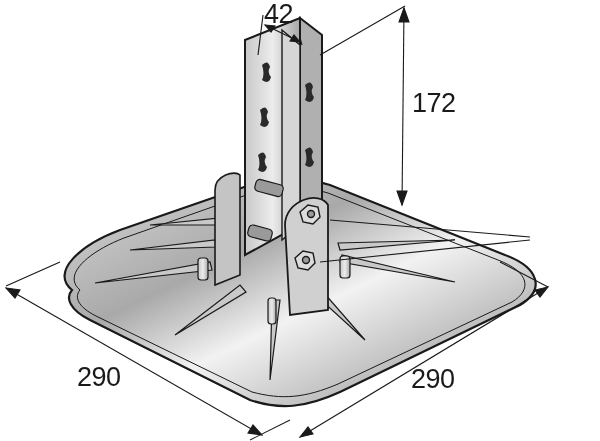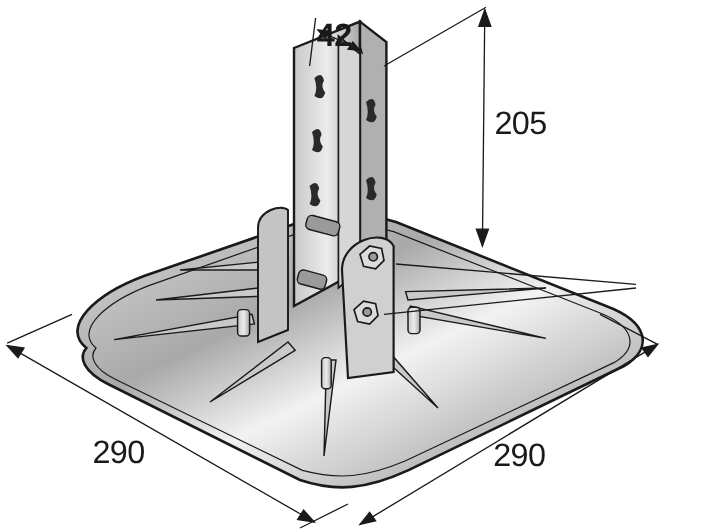--- a/index.html
+++ b/index.html
@@ -107,17 +107,17 @@
     <polygon points="262,435 248,433 253,425"></polygon>
     <line x1="250" y1="440" x2="290" y2="420"></line>
 
     <line x1="300" y1="437" x2="548" y2="287"></line>
     <line x1="548" y1="287" x2="500" y2="262"></line>
     <polygon points="548,287 535,290 540,297"></polygon>
     <polygon points="300,437 313,434 308,427"></polygon>
   </g>
 </svg>
 
-<div class="dim-label" style="left:264px;top:16px;font-weight:bold;">42</div>
-<div class="dim-label" style="left:412px;top:90px;">205</div>
+<div class="dim-label" style="left:264px;top:1px;">42</div>
+<div class="dim-label" style="left:412px;top:90px;">172</div>
 <div class="dim-label" style="left:77px;top:364px;">290</div>
 <div class="dim-label" style="left:411px;top:366px;">290</div>
 </div>
 
 </body></html>

